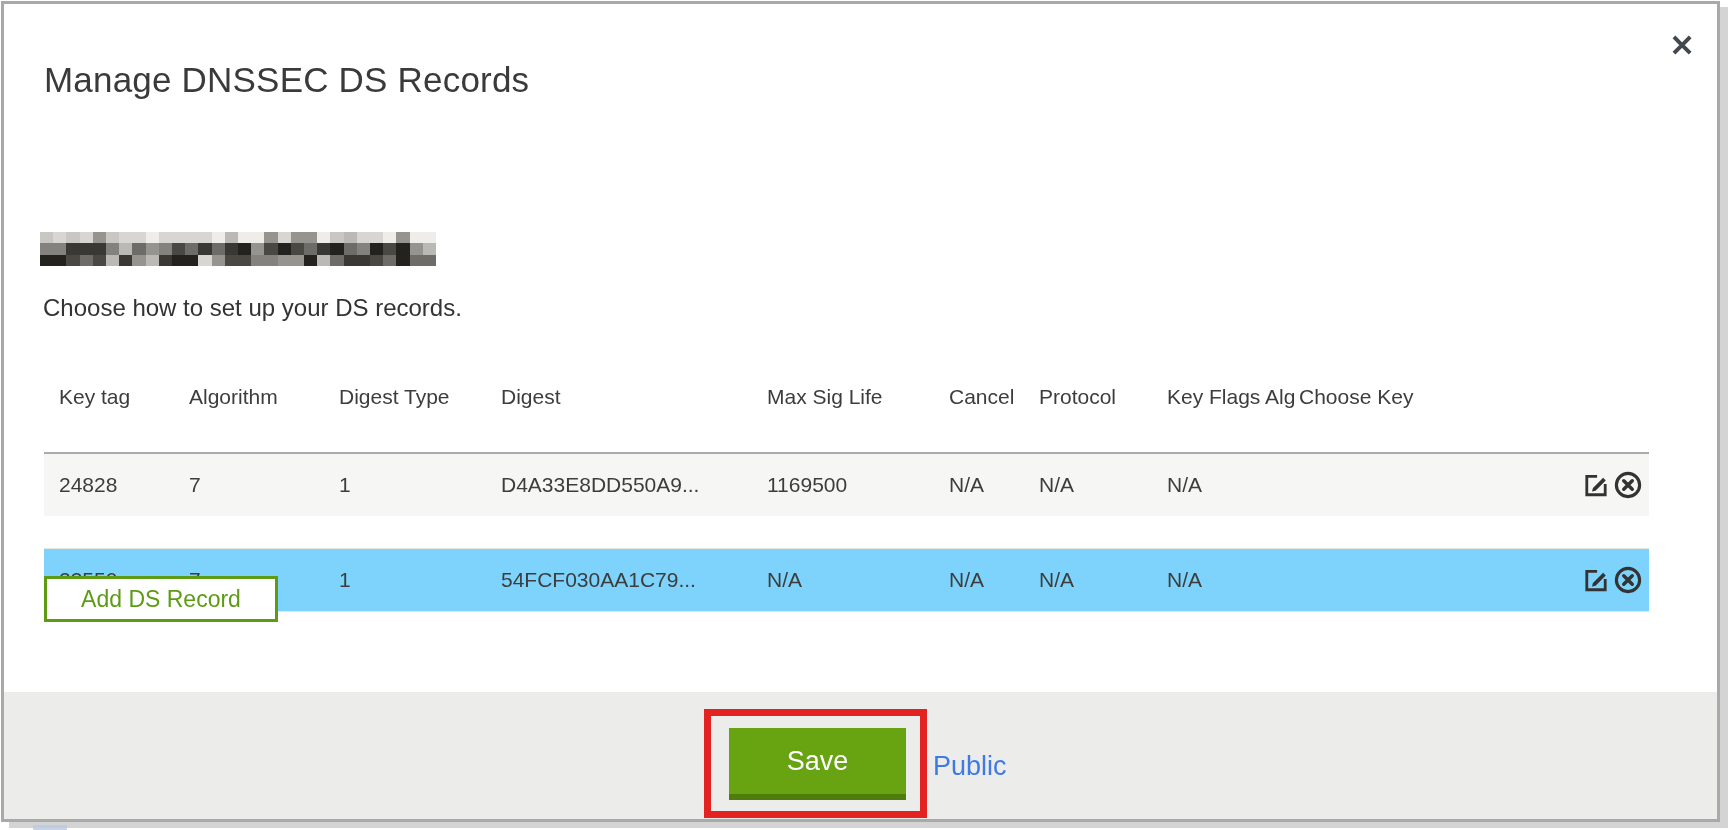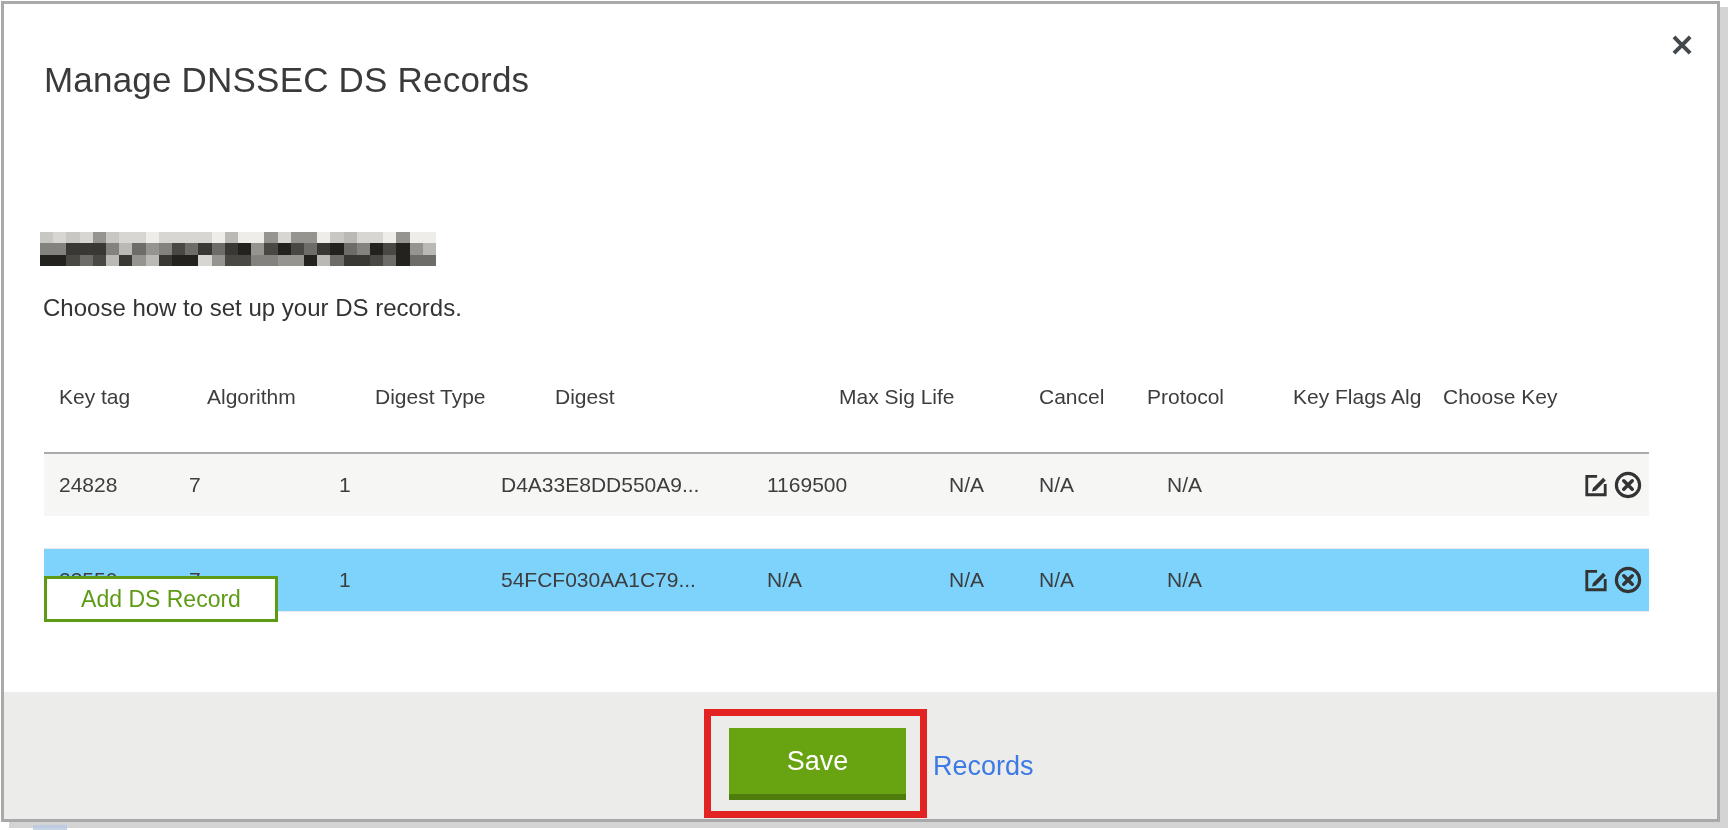--- a/index.html
+++ b/index.html
@@ -9,21 +9,21 @@
          border:3px solid #a9a9a9;box-sizing:border-box;box-shadow:8px 6px 0 #d4d4d4;}
   .modal-title{position:absolute;left:40px;top:33px;font-size:35px;font-weight:400;color:#3a3a3a;letter-spacing:.2px;}
   .close-btn{position:absolute;left:1660px;top:24px;width:36px;height:36px;border:none;background:none;
              font-size:30px;font-weight:700;color:#43484d;cursor:pointer;line-height:36px;text-align:center;padding:0;}
   .redacted{position:absolute;left:36px;top:228px;width:396px;height:34px;display:grid;
             grid-template-columns:repeat(30,1fr);grid-auto-rows:1fr;}
   .instruction{position:absolute;left:39px;top:290px;font-size:24px;color:#333333;}
   .ds-table{position:absolute;left:40px;top:370px;width:1605px;}
   .t-row{display:grid;grid-template-columns:130px 150px 162px 266px 182px 90px 128px 132px 282px 1fr;
          align-items:center;padding-left:15px;box-sizing:border-box;font-size:21px;color:#3d3d3d;}
-  .t-head{height:46px;gap:18px;}
+  .t-head{height:46px;}
   .t-body-row{height:64px;margin-top:32px;}
   .row-0{background:#f6f6f5;border-top:2px solid #ababab;}
   .row-1{background:#7dd3fc;border-top:1px solid #e9e9e9;border-bottom:1px solid #e9e9e9;}
   .cell{overflow:hidden;white-space:nowrap;}
   .icons-cell{justify-self:end;padding-right:12px;display:flex;align-items:center;gap:2px;}
   .icon-btn{background:none;border:none;padding:0;cursor:pointer;width:30px;height:30px;display:flex;align-items:center;justify-content:center;}
   .add-btn{position:absolute;left:40px;top:572px;width:234px;height:46px;background:#ffffff;
            border:3px solid #5d9b14;color:#5d9b14;font-size:23px;font-family:inherit;cursor:pointer;box-sizing:border-box;}
   .footer{position:absolute;left:0;bottom:0;width:100%;height:127px;background:#ececeb;}
   .annotation-box{position:absolute;left:700px;top:705px;width:223px;height:109px;
@@ -204,19 +204,19 @@
           </button>
         </div>
       </div>
     </div>
 
     <button class="add-btn">Add DS Record</button>
 
     <div class="footer"></div>
 
     <button class="save-btn">Save</button>
-    <a class="cancel-link">Records</a>
+    <a class="cancel-link">Public</a>
 
     <div class="annotation-box"></div>
   </div>
 
   <div class="page-artifact"></div>
 </div>
 
 </body></html>

